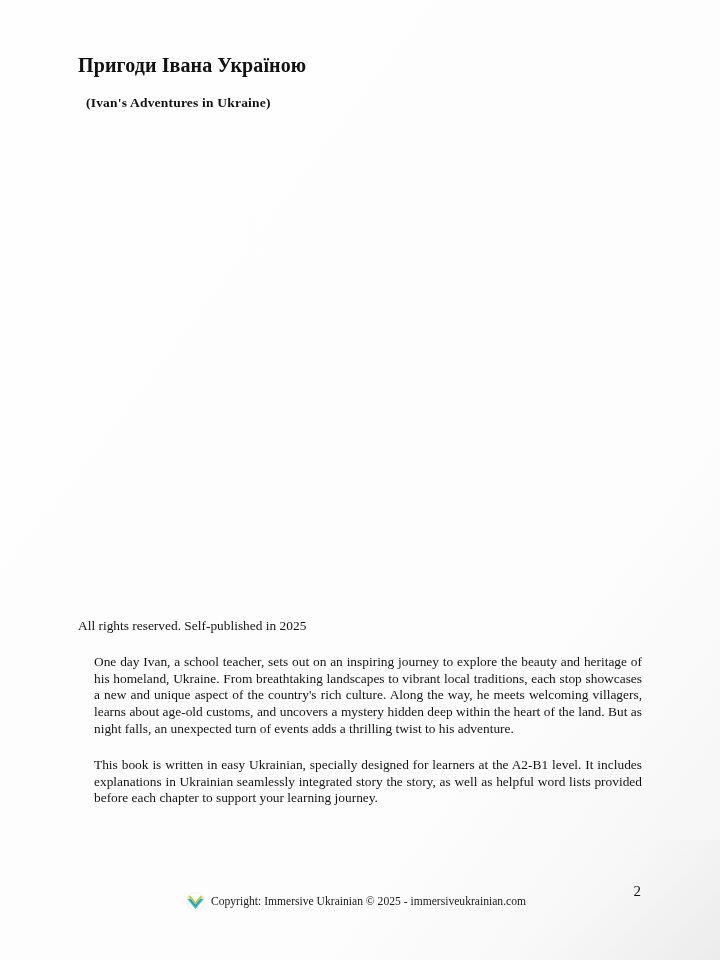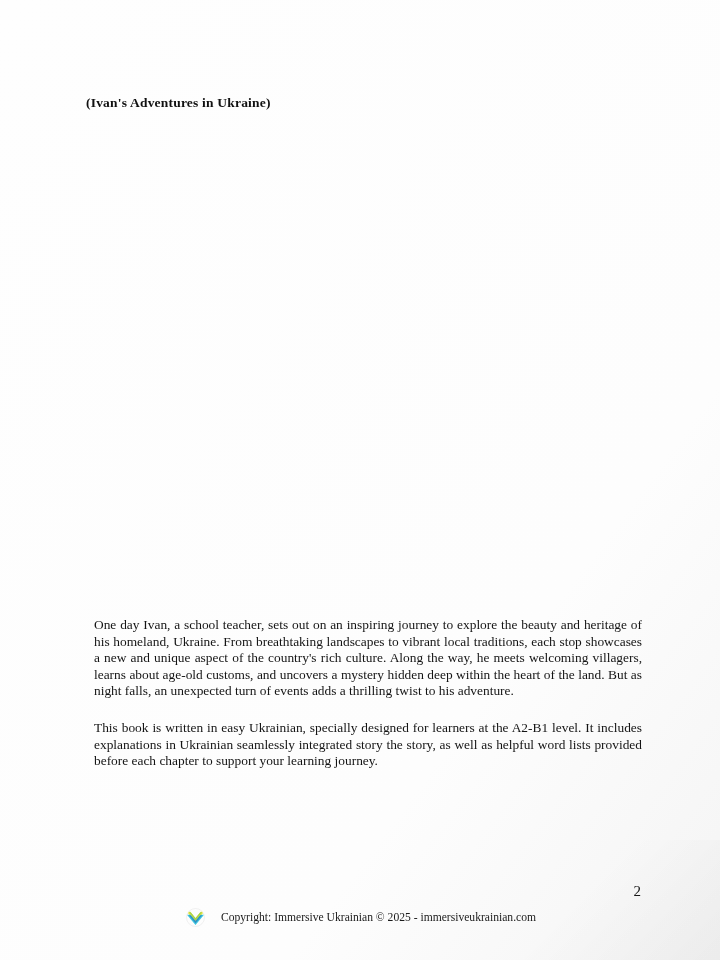--- a/index.html
+++ b/index.html
@@ -100,24 +100,24 @@
     position: absolute;
     left: 0;
     bottom: 28px;
     width: 720px;
     height: 40px;
   }
 
   .footer-center {
     position: absolute;
     left: 186px;
-    top: 16px;
+    top: 0;
     display: flex;
     align-items: center;
-    gap: 16px;
+    gap: 6px;
     text-align: center;
   }
 
   .brand-logo {
     width: 19px;
     height: 19px;
     display: block;
     flex: 0 0 auto;
   }
 
@@ -139,26 +139,28 @@
 </style>
 </head>
 <body>
 
 <div class="page">
 
   <div class="page-sheen"></div>
 
   <div class="content">
 
+    <h1 class="doc-title">Пригоди Івана Україною</h1>
 
     <div class="doc-subtitle">(Ivan's Adventures in Ukraine)</div>
 
     <div class="body-block">
 
 
+      <p class="imprint-line">All rights reserved. Self-published in 2025</p>
 
       <p class="para">One day Ivan, a school teacher, sets out on an inspiring journey to explore the beauty and heritage of his homeland, Ukraine. From breathtaking landscapes to vibrant local traditions, each stop showcases a new and unique aspect of the country's rich culture. Along the way, he meets welcoming villagers, learns about age-old customs, and uncovers a mystery hidden deep within the heart of the land. But as night falls, an unexpected turn of events adds a thrilling twist to his adventure.</p>
 
       <p class="para">This book is written in easy Ukrainian, specially designed for learners at the A2-B1 level. It includes explanations in Ukrainian seamlessly integrated story the story, as well as helpful word lists provided before each chapter to support your learning journey.</p>
 
     </div>
 
   </div>
 
   <div class="footer">

